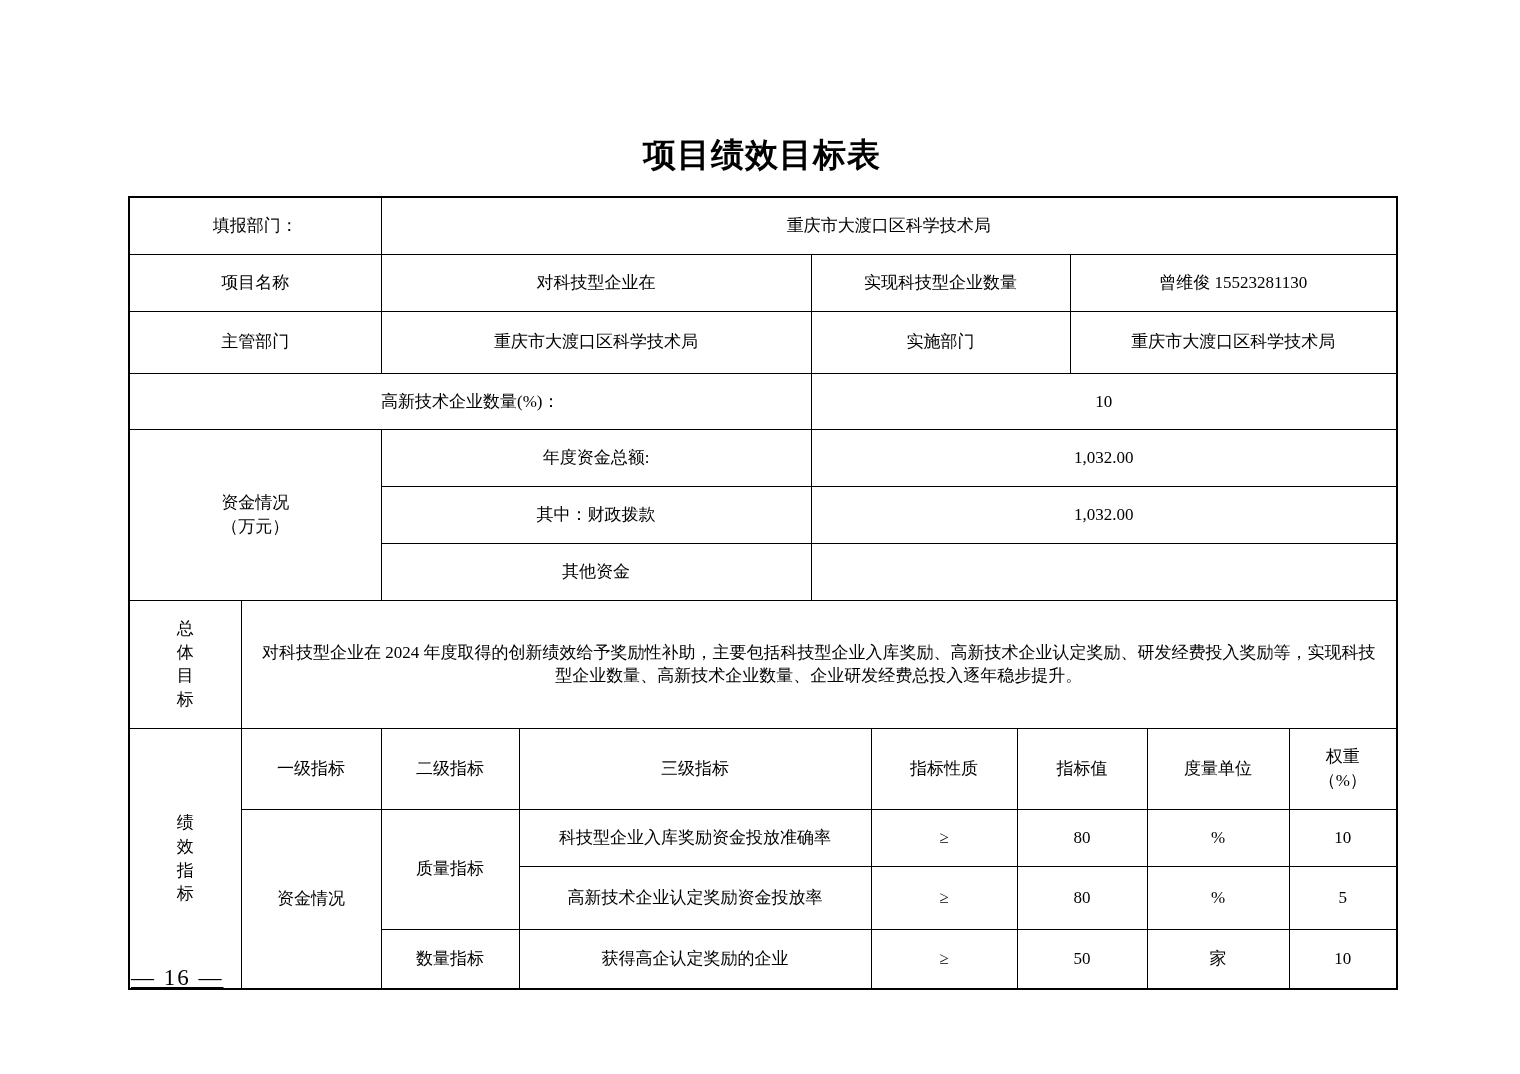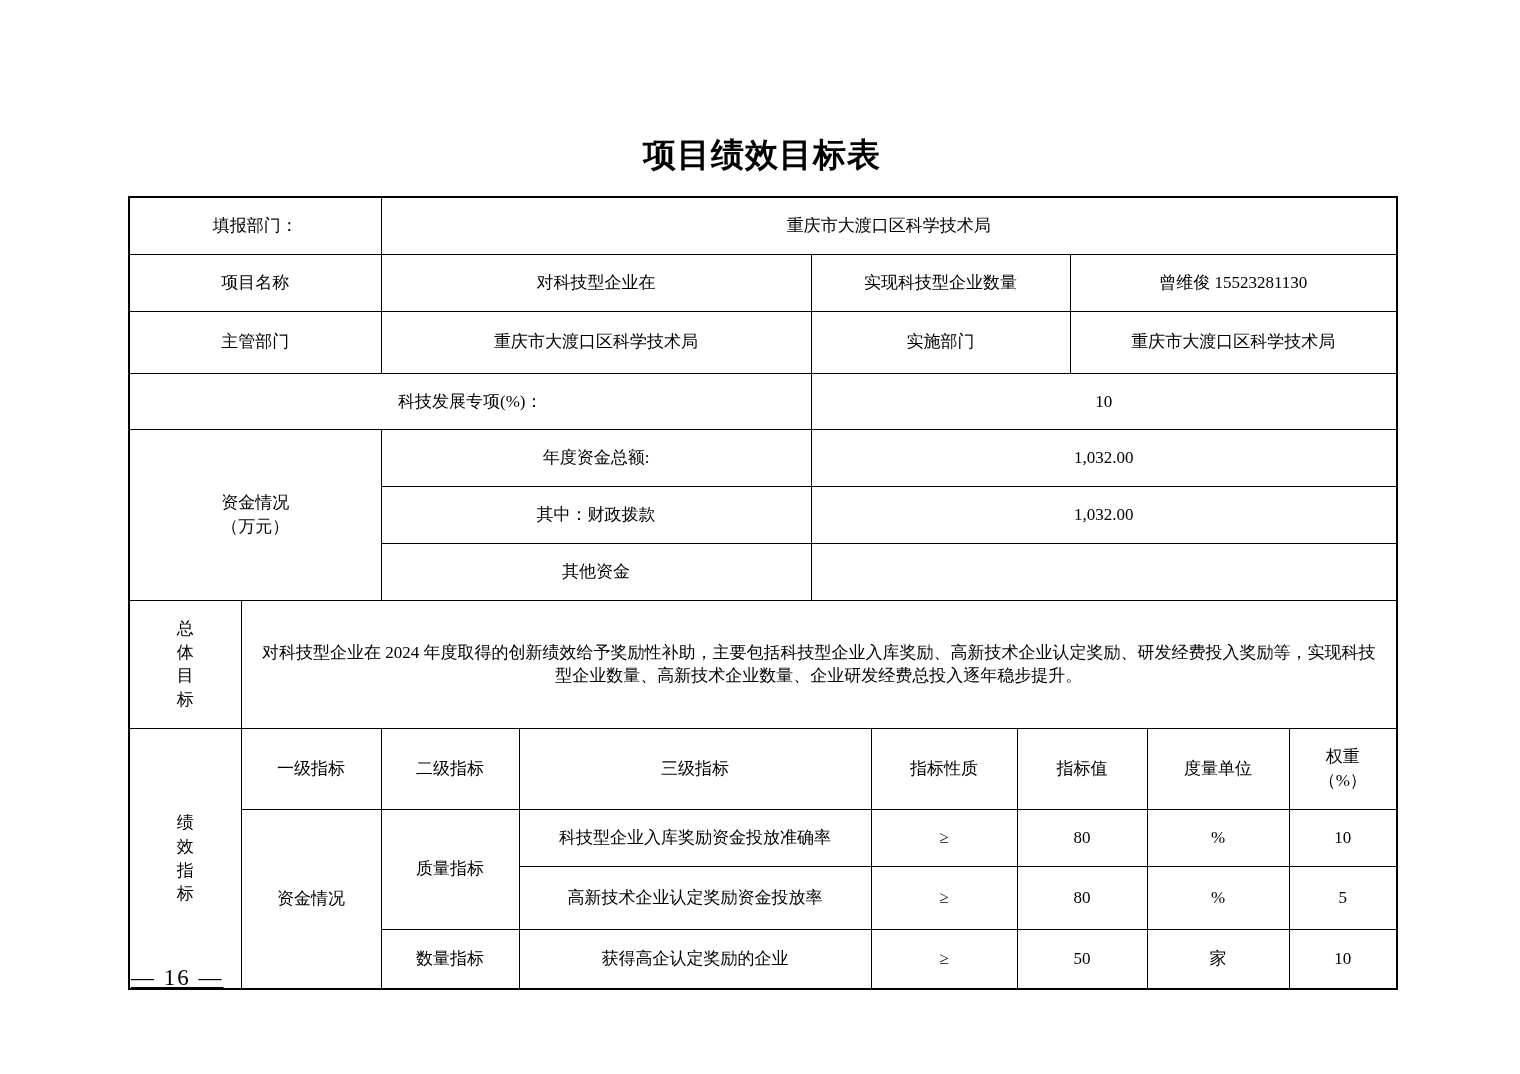--- a/index.html
+++ b/index.html
@@ -101,21 +101,21 @@
     </tr>
 
     <tr style="height:62px">
       <td colspan="2">主管部门</td>
       <td colspan="2" class="al">重庆市大渡口区科学技术局</td>
       <td colspan="3">实施部门</td>
       <td colspan="3" class="al">重庆市大渡口区科学技术局</td>
     </tr>
 
     <tr style="height:45px">
-      <td colspan="4">科技发展专项(%)：</td>
+      <td colspan="4">高新技术企业数量(%)：</td>
       <td colspan="6">10</td>
     </tr>
 
     <tr style="height:43px">
       <td colspan="2" rowspan="3" class="preline">资金情况
 （万元）</td>
       <td colspan="2" class="al">年度资金总额:</td>
       <td colspan="6" class="ar">1,032.00</td>
     </tr>
     <tr style="height:44px">

